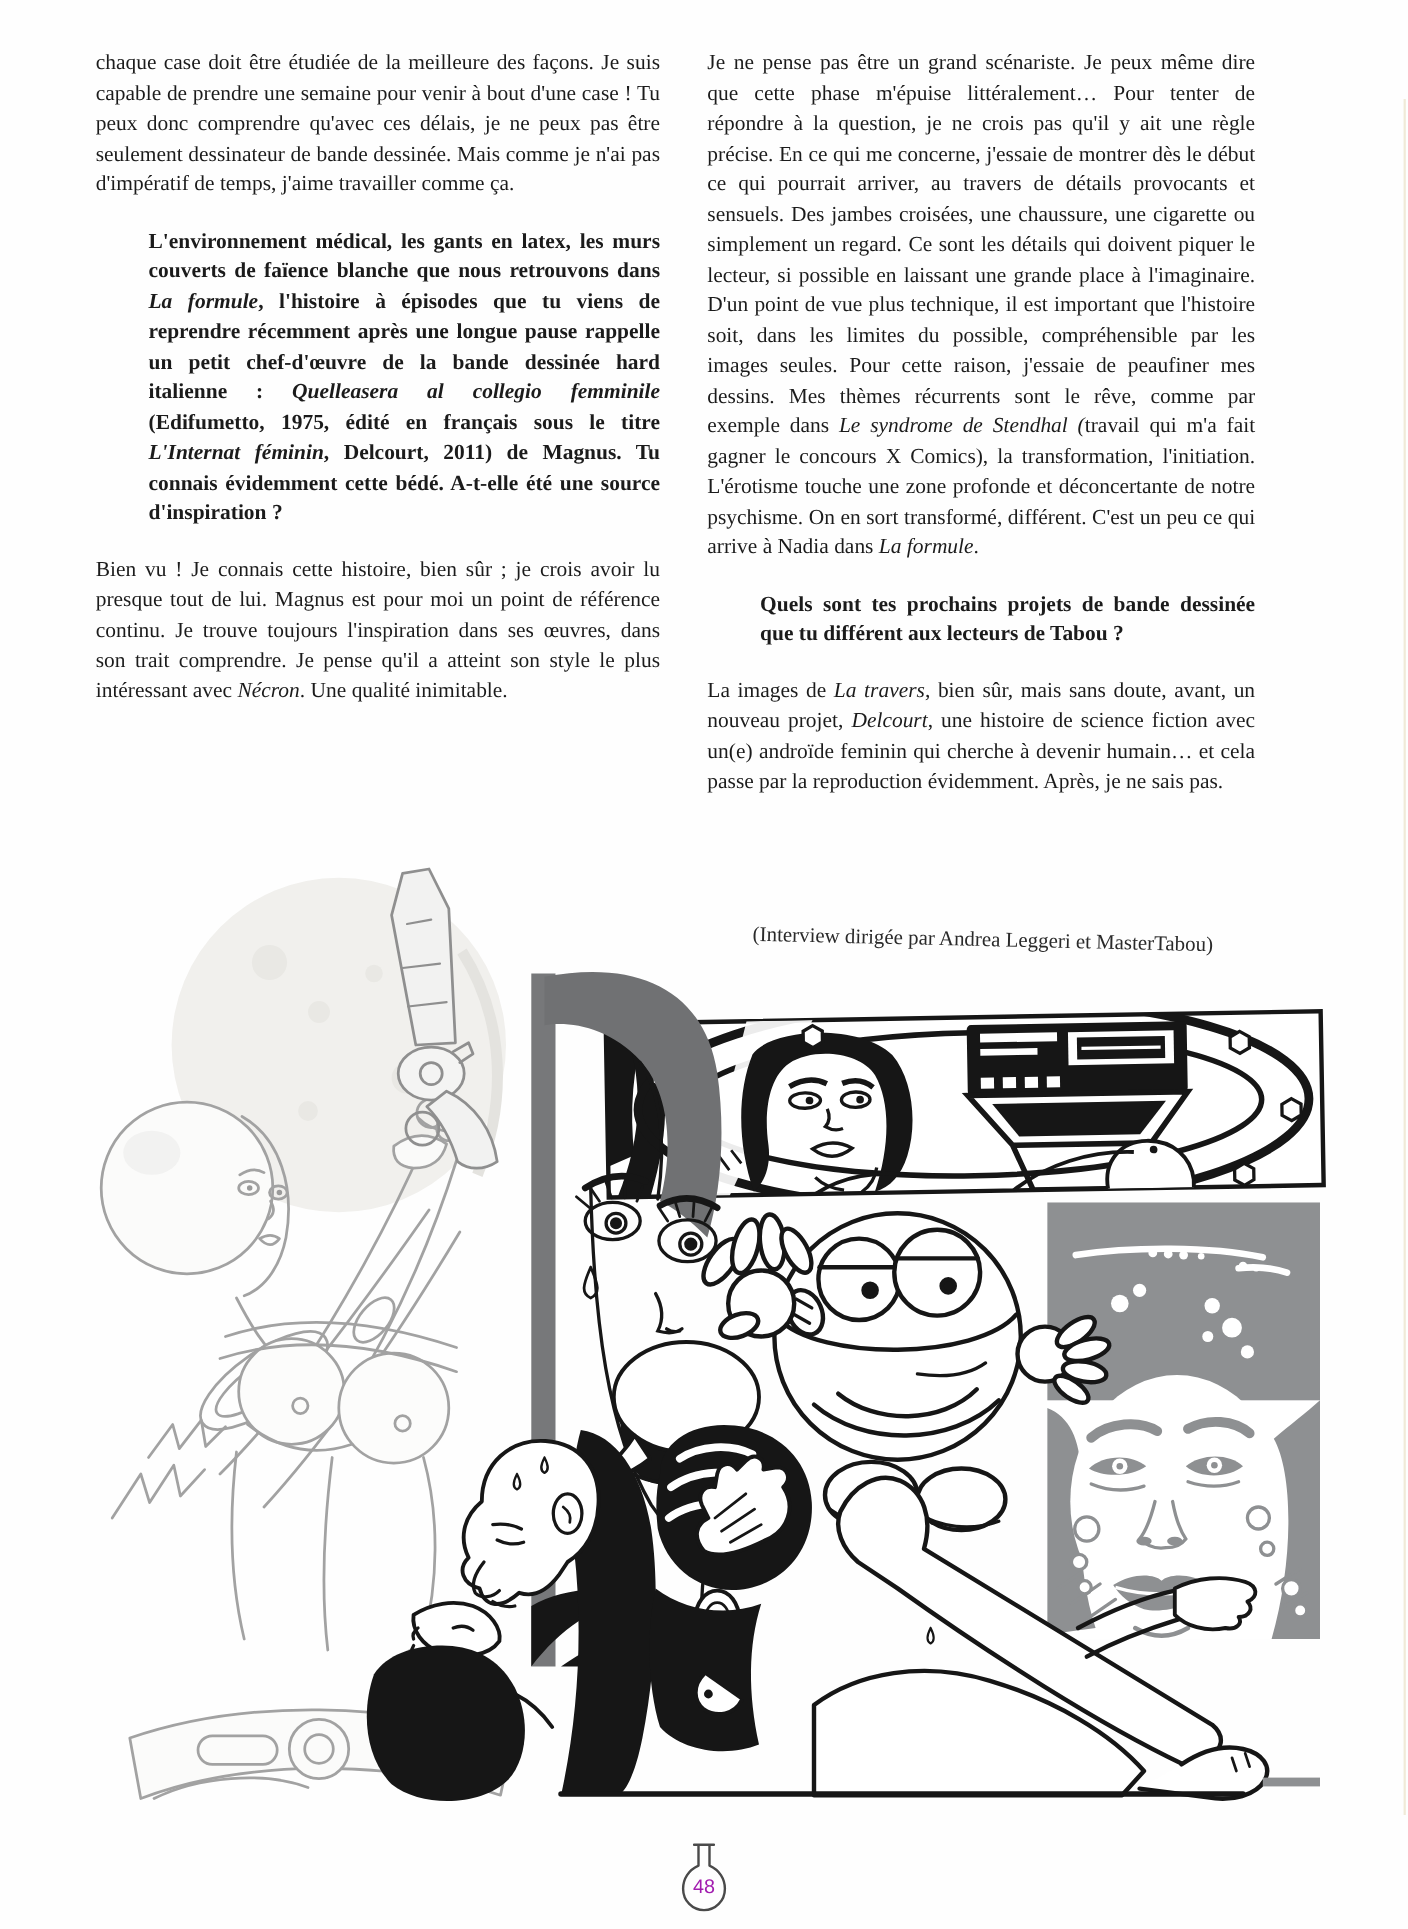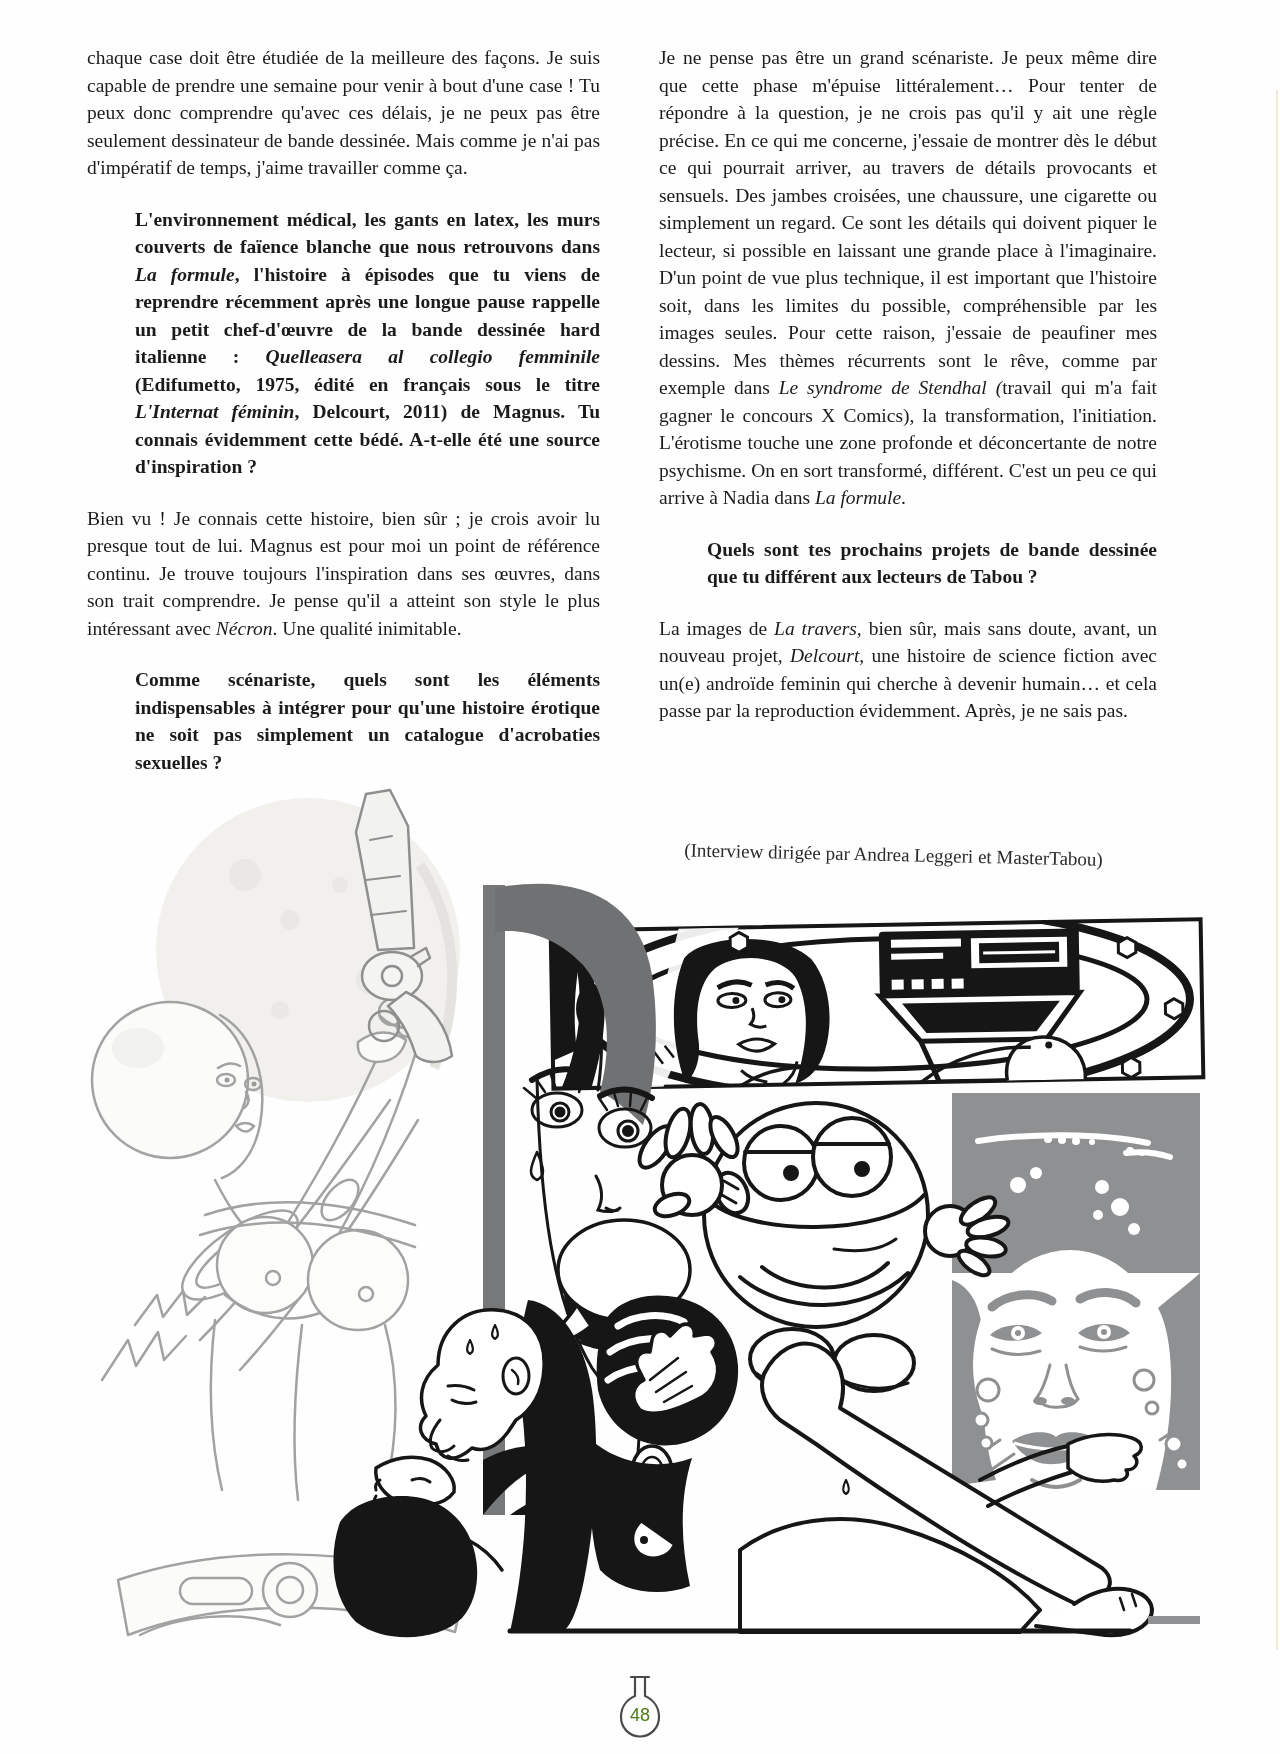--- a/index.html
+++ b/index.html
@@ -1,44 +1,43 @@
 <!DOCTYPE html>
 <html><head>
 <meta charset="utf-8">
 <style>
   html,body{margin:0;padding:0;}
   body{width:1280px;height:1754px;background:#ffffff;position:relative;
        font-family:"Liberation Serif",serif;color:#1b1b1b;}
   .page{position:absolute;inset:0;background:#fefefe;overflow:hidden;}
   .col{position:absolute;top:44px;text-align:justify;font-size:19.5px;line-height:27.5px;}
   .col-left{left:87px;width:513px;}
-  .col-right{left:659px;width:498px;}
+  .col-right{left:643px;width:498px;}
   .col p{margin:0 0 24px 0;}
   .col p.q{font-weight:bold;margin-left:48px;}
   .credit{position:absolute;left:659px;top:850px;width:498px;text-align:right;
           padding-right:54px;box-sizing:border-box;font-size:19px;
           transform:rotate(1.3deg);transform-origin:right top;color:#2a2a2a;}
   .art{position:absolute;left:40px;top:780px;width:1180px;height:880px;}
   .footer{position:absolute;left:50%;top:1674px;transform:translateX(-50%);
           width:44px;height:68px;}
   .footer svg{position:absolute;left:0;top:0;}
   .pageno{position:absolute;left:0;top:31px;width:44px;text-align:center;
-          font-family:"Liberation Sans",sans-serif;font-size:18px;color:#4d7c0f;}
+          font-family:"Liberation Sans",sans-serif;font-size:18px;color:#a21caf;}
   .edge{position:absolute;right:2px;top:90px;width:2px;height:1560px;background:#f0ead8;}
 </style>
 </head>
 <body>
 
 <div class="page">
 
   <div class="col col-left">
     <p><span>chaque case doit être étudiée de la meilleure des façons. Je suis capable de prendre une semaine pour venir à bout d'une case ! Tu peux donc comprendre qu'avec ces délais, je ne peux pas être seulement dessinateur de bande dessinée. Mais comme je n'ai pas d'impératif de temps, j'aime travailler comme ça.</span></p>
     <p class="q"><span>L'environnement médical, les gants en latex, les murs couverts de faïence blanche que nous retrouvons dans </span><i>La formule</i><span>, l'histoire à épisodes que tu viens de reprendre récemment après une longue pause rappelle un petit chef-d'œuvre de la bande dessinée hard italienne : </span><i>Quelleasera al collegio femminile</i><span> (Edifumetto, 1975, édité en français sous le titre </span><i>L'Internat féminin</i><span>, Delcourt, 2011) de Magnus. Tu connais évidemment cette bédé. A-t-elle été une source d'inspiration ?</span></p>
     <p><span>Bien vu ! Je connais cette histoire, bien sûr ; je crois avoir lu presque tout de lui. Magnus est pour moi un point de référence continu. Je trouve toujours l'inspiration dans ses œuvres, dans son trait comprendre. Je pense qu'il a atteint son style le plus intéressant avec </span><i>Nécron</i><span>. Une qualité inimitable.</span></p>
-    <p class="q"><span>Comme scénariste, quels sont les éléments indispensables à intégrer pour qu'une histoire érotique ne soit pas simplement un catalogue d'acrobaties sexuelles ?</span></p>
   </div>
 
   <div class="col col-right">
     <p><span>Je ne pense pas être un grand scénariste. Je peux même dire que cette phase m'épuise littéralement… Pour tenter de répondre à la question, je ne crois pas qu'il y ait une règle précise. En ce qui me concerne, j'essaie de montrer dès le début ce qui pourrait arriver, au travers de détails provocants et sensuels. Des jambes croisées, une chaussure, une cigarette ou simplement un regard. Ce sont les détails qui doivent piquer le lecteur, si possible en laissant une grande place à l'imaginaire. D'un point de vue plus technique, il est important que l'histoire soit, dans les limites du possible, compréhensible par les images seules. Pour cette raison, j'essaie de peaufiner mes dessins. Mes thèmes récurrents sont le rêve, comme par exemple dans </span><i>Le syndrome de Stendhal (</i><span>travail qui m'a fait gagner le concours X Comics), la transformation, l'initiation. L'érotisme touche une zone profonde et déconcertante de notre psychisme. On en sort transformé, différent. C'est un peu ce qui arrive à Nadia dans </span><i>La formule</i><span>.</span></p>
     <p class="q"><span>Quels sont tes prochains projets de bande dessinée que tu différent aux lecteurs de Tabou ?</span></p>
     <p><span>La images de </span><i>La travers,</i><span> bien sûr, mais sans doute, avant, un nouveau projet, </span><i>Delcourt</i><span>, une histoire de science fiction avec un(e) androïde feminin qui cherche à devenir humain… et cela passe par la reproduction évidemment. Après, je ne sais pas.</span></p>
   </div>
 
   <div class="credit">(Interview dirigée par Andrea Leggeri et MasterTabou)</div>
 

